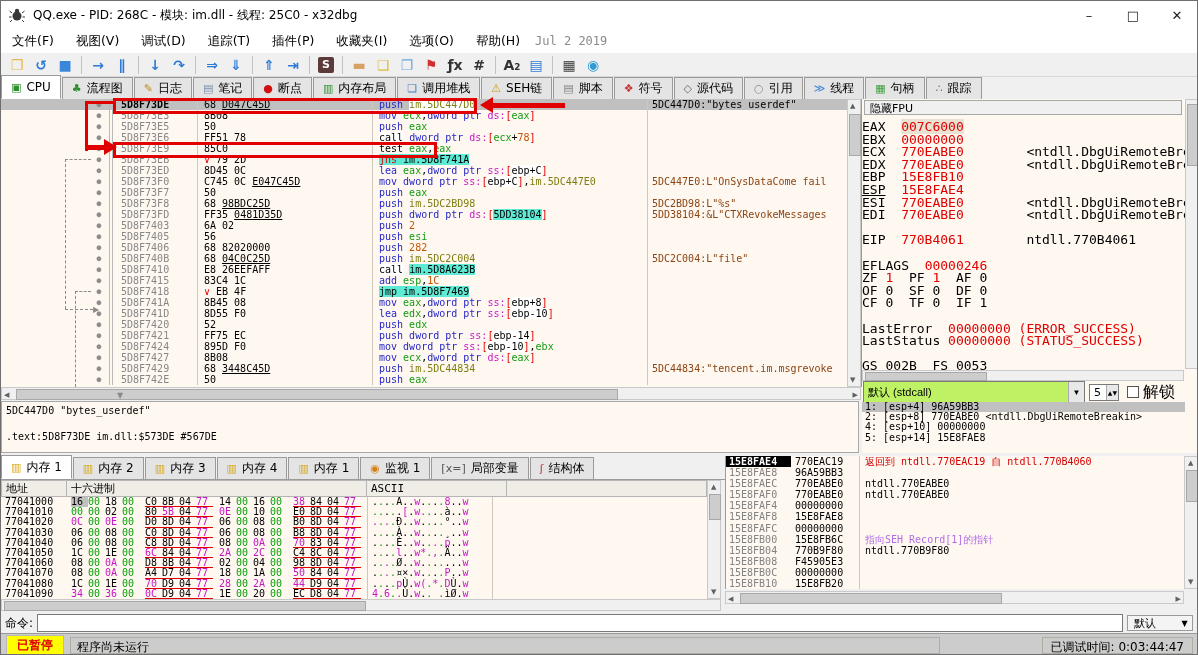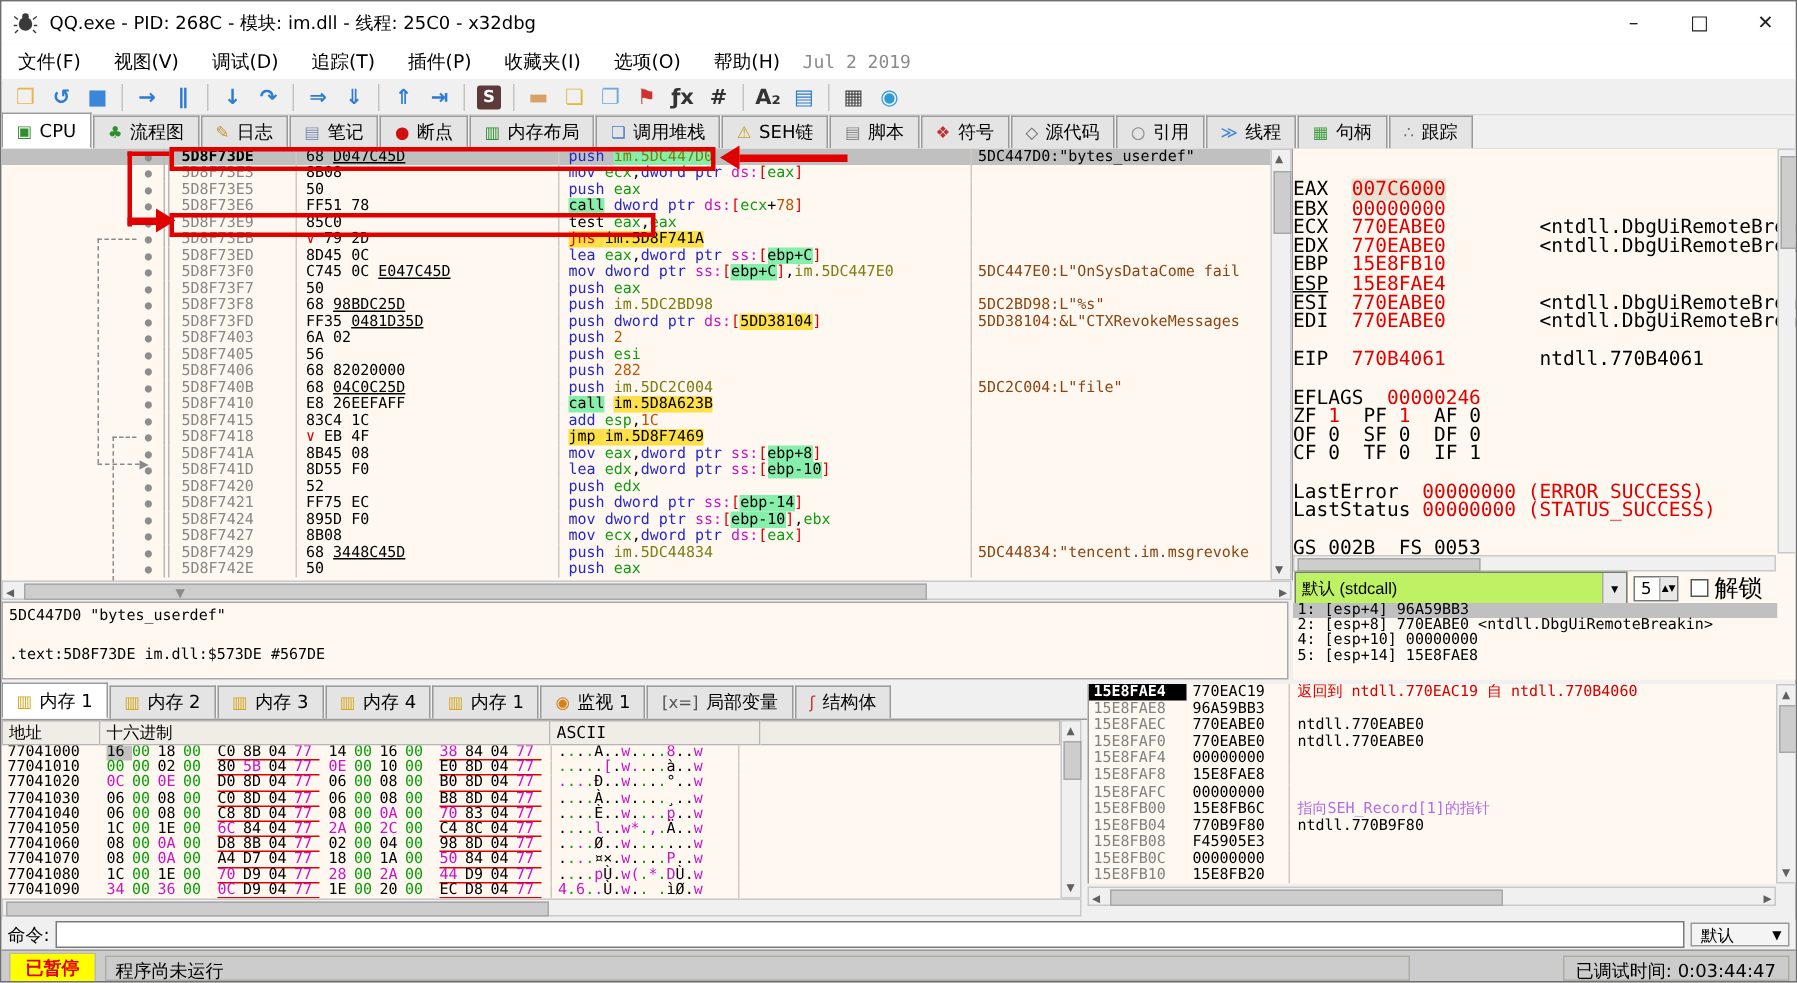--- a/index.html
+++ b/index.html
@@ -31,21 +31,21 @@
   .drow.sel{background:#c0c0c0}
   .dlane{width:88px;flex:none}
   .ddot{width:20px;flex:none;color:#8d8d8d;font-size:8px;text-align:center;border-right:4px double #b9b9b9}
   .daddr{width:76px;flex:none;color:#878787;padding-left:8px;border-right:1px solid #cfc8bc}
   .drow.sel .daddr{color:#000;font-weight:bold}
   .dbytes{width:168px;flex:none;padding-left:6px;border-right:1px solid #cfc8bc}
   .dinstr{width:268px;flex:none;padding-left:6px;border-right:1px solid #cfc8bc}
   .dcmt{flex:1;padding-left:4px;overflow:hidden}
   .mn{color:#2628c6}.reg{color:#129b12}.seg{color:#c816c8}.br{color:#e00000}.num{color:#c25400}
   .adr{color:#7e7e10}.k{color:#000}.jcc{color:#e00000}.red{color:#e00000}
-  .ylb{background:#fde047}.cyb{background:#86efac}.u{text-decoration:underline}
+  .ylb{background:#5eead4}.cyb{background:#ffffff}.u{text-decoration:underline}
   .cmt{color:#8b4513}
   #disasm-hscroll{left:0;top:386px;width:860px;height:13px;background:#f0f0f0;border:1px solid #c9c9c9;box-sizing:border-box}
   
   .sb-thumb{position:absolute;background:#cdcdcd;border:1px solid #a8a8a8}
   .sb-arrow{position:absolute;color:#606060;font-size:7px;text-align:center}
   .vtrack{background:#f0f0f0;border:1px solid #c9c9c9;box-sizing:border-box}
   
   #infopane{left:0;top:400px;width:858px;height:52px;background:#fff8f0;border:1px solid #a8a8a8;box-sizing:border-box;font-size:10px;line-height:13px;padding:2px 4px;white-space:pre}
   
   #regs{left:861px;top:98px;width:337px;height:354px;background:#fff8f0;overflow:hidden}
@@ -284,20 +284,21 @@
   <div class="sb-arrow" style="left:2px;top:3px">◀</div>
   <div class="sb-thumb" style="left:14px;top:1px;width:600px;height:9px"></div>
   <div class="sb-arrow" style="right:2px;top:3px">▶</div>
 </div>
 
 <div class="abs mono" id="infopane"><span>5DC447D0 "bytes_userdef"</span>
 
 <span>.text:5D8F73DE im.dll:$573DE #567DE</span></div>
 
 <div class="abs" id="regs">
+  <div id="hidefpu">隐藏FPU</div>
   <div class="mono" id="reg-lines"><div><span class="k">EAX</span><span class="k">  </span><span class="r rhl">007C6000</span></div><div><span class="k">EBX</span><span class="k">  </span><span class="r">00000000</span></div><div><span class="k">ECX</span><span class="k">  </span><span class="r">770EABE0</span><span class="k">        &lt;ntdll.DbgUiRemoteBreakin&gt;</span></div><div><span class="k">EDX</span><span class="k">  </span><span class="r">770EABE0</span><span class="k">        &lt;ntdll.DbgUiRemoteBreakin&gt;</span></div><div><span class="k">EBP</span><span class="k">  </span><span class="r">15E8FB10</span></div><div><span class="k u">ESP</span><span class="k">  </span><span class="r">15E8FAE4</span></div><div><span class="k">ESI</span><span class="k">  </span><span class="r">770EABE0</span><span class="k">        &lt;ntdll.DbgUiRemoteBreakin&gt;</span></div><div><span class="k">EDI</span><span class="k">  </span><span class="r">770EABE0</span><span class="k">        &lt;ntdll.DbgUiRemoteBreakin&gt;</span></div><div>&nbsp;</div><div><span class="k">EIP</span><span class="k">  </span><span class="r">770B4061</span><span class="k">        ntdll.770B4061</span></div><div>&nbsp;</div><div><span class="k">EFLAGS</span><span class="k">  </span><span class="r">00000246</span></div><div><span class="k">ZF </span><span class="r">1</span><span class="k">  PF </span><span class="r">1</span><span class="k">  AF </span><span class="k">0</span></div><div><span class="k">OF </span><span class="k">0</span><span class="k">  SF </span><span class="k">0</span><span class="k">  DF </span><span class="k">0</span></div><div><span class="k">CF </span><span class="k">0</span><span class="k">  TF </span><span class="k">0</span><span class="k">  IF </span><span class="k">1</span></div><div>&nbsp;</div><div><span class="k">LastError</span><span class="k">  </span><span class="r">00000000 (ERROR_SUCCESS)</span></div><div><span class="k">LastStatus</span><span class="k"> </span><span class="r">00000000 (STATUS_SUCCESS)</span></div><div>&nbsp;</div><div><span class="k">GS 002B  FS 0053</span></div></div>
 </div>
 <div class="abs vtrack" id="regs-vscroll">
   <div class="sb-thumb" style="left:1px;top:4px;width:9px;height:60px"></div>
 </div>
 <div class="abs" id="regs-hscroll">
   <div class="sb-thumb" style="left:2px;top:1px;width:120px;height:7px"></div>
 </div>
 <div class="abs" id="convrow">
   <div id="conv-combo">

